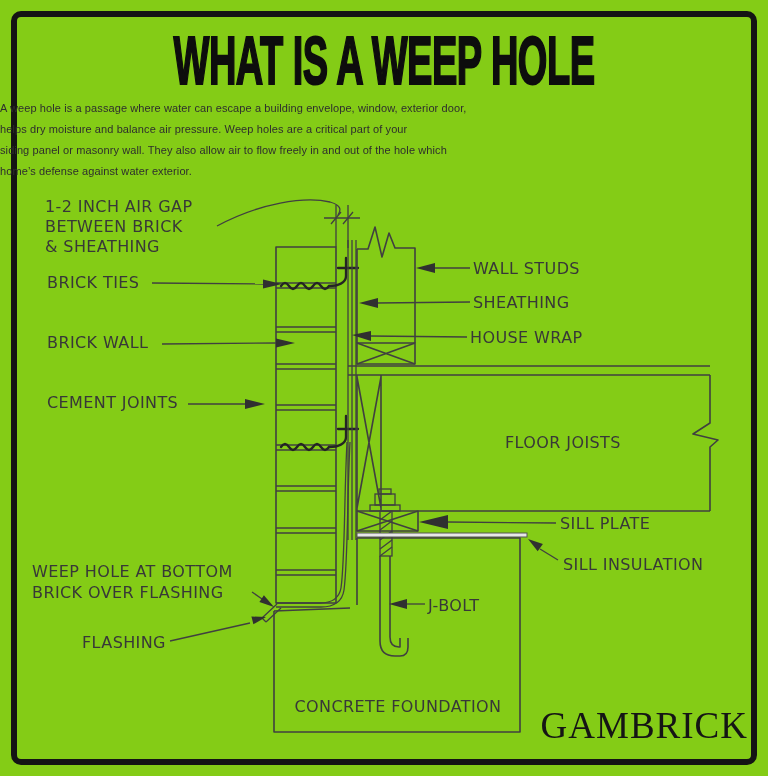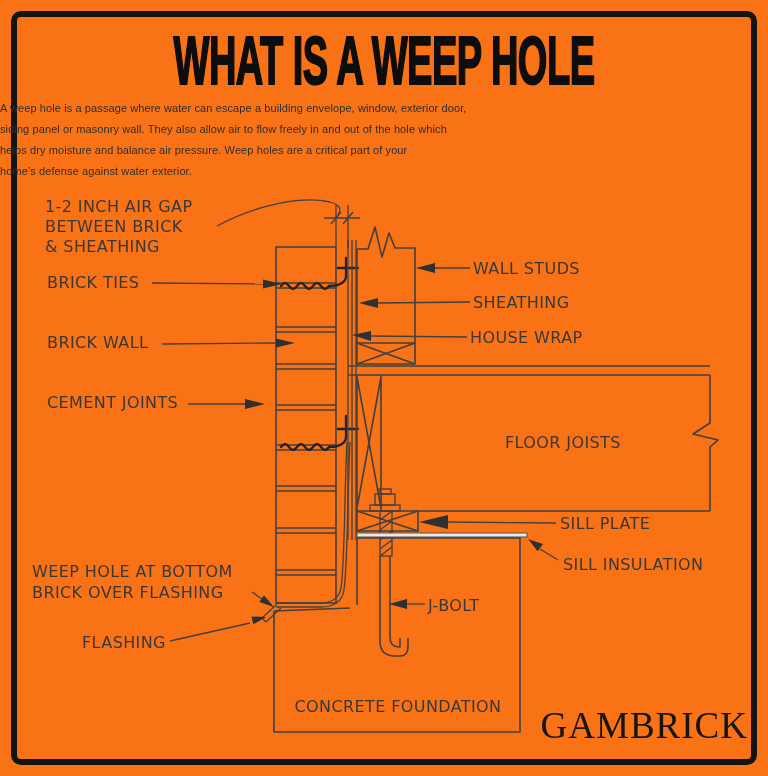--- a/index.html
+++ b/index.html
@@ -1,16 +1,16 @@
 <!DOCTYPE html>
 <html><head>
 <meta charset="utf-8">
 <style>
   html,body{margin:0;padding:0;background:#f7f7f7;}
-  .page{position:relative;width:768px;height:776px;background:#f97316;font-family:"Liberation Sans",sans-serif;overflow:hidden;}
+  .page{position:relative;width:768px;height:776px;background:#84cc16;font-family:"Liberation Sans",sans-serif;overflow:hidden;}
   .frame{position:absolute;left:11px;top:11px;right:11px;bottom:11px;border:6px solid #141414;border-radius:10px;pointer-events:none;}
   .title{position:absolute;top:26px;left:0;width:768px;margin:0;text-align:center;line-height:1;
          font-size:68px;font-weight:700;letter-spacing:-1px;color:#0d0d0d;white-space:nowrap;
          transform:scaleX(0.56);transform-origin:50% 50%;-webkit-text-stroke:2px #0d0d0d;
          font-family:"Liberation Sans",sans-serif;}
   .intro{position:absolute;top:98px;left:0;width:724px;text-align:left;font-size:11px;line-height:21px;
          color:#2e2e2e;letter-spacing:0.1px;}
   svg.diagram{position:absolute;left:0;top:0;}
   .ln{stroke:#404040;stroke-width:1.6;fill:none;stroke-linejoin:round;}
   .thin{stroke:#404040;stroke-width:1.3;fill:none;}
@@ -22,22 +22,22 @@
 </head>
 <body>
 
 <div class="page">
   <div class="frame"></div>
 
   <h1 class="title">WHAT IS A WEEP HOLE</h1>
 
   <div class="intro">
     <div>A weep hole is a passage where water can escape a building envelope, window, exterior door,</div>
+    <div>helps dry moisture and balance air pressure. Weep holes are a critical part of your</div>
     <div>siding panel or masonry wall. They also allow air to flow freely in and out of the hole which</div>
-    <div>helps dry moisture and balance air pressure. Weep holes are a critical part of your</div>
     <div>home’s defense against water exterior.</div>
   </div>
 
   <svg class="diagram" width="768" height="776" viewBox="0 0 768 776">
 
     <g>
       <rect class="ln" x="276" y="247" width="60" height="356"></rect>
       <path class="ln" d="M276,283H336M276,288H336M276,327H336M276,332H336M276,364H336M276,369H336M276,405H336M276,410H336M276,445H336M276,450H336M276,486H336M276,491H336M276,528H336M276,533H336M276,570H336M276,575H336"></path>
     </g>
 

